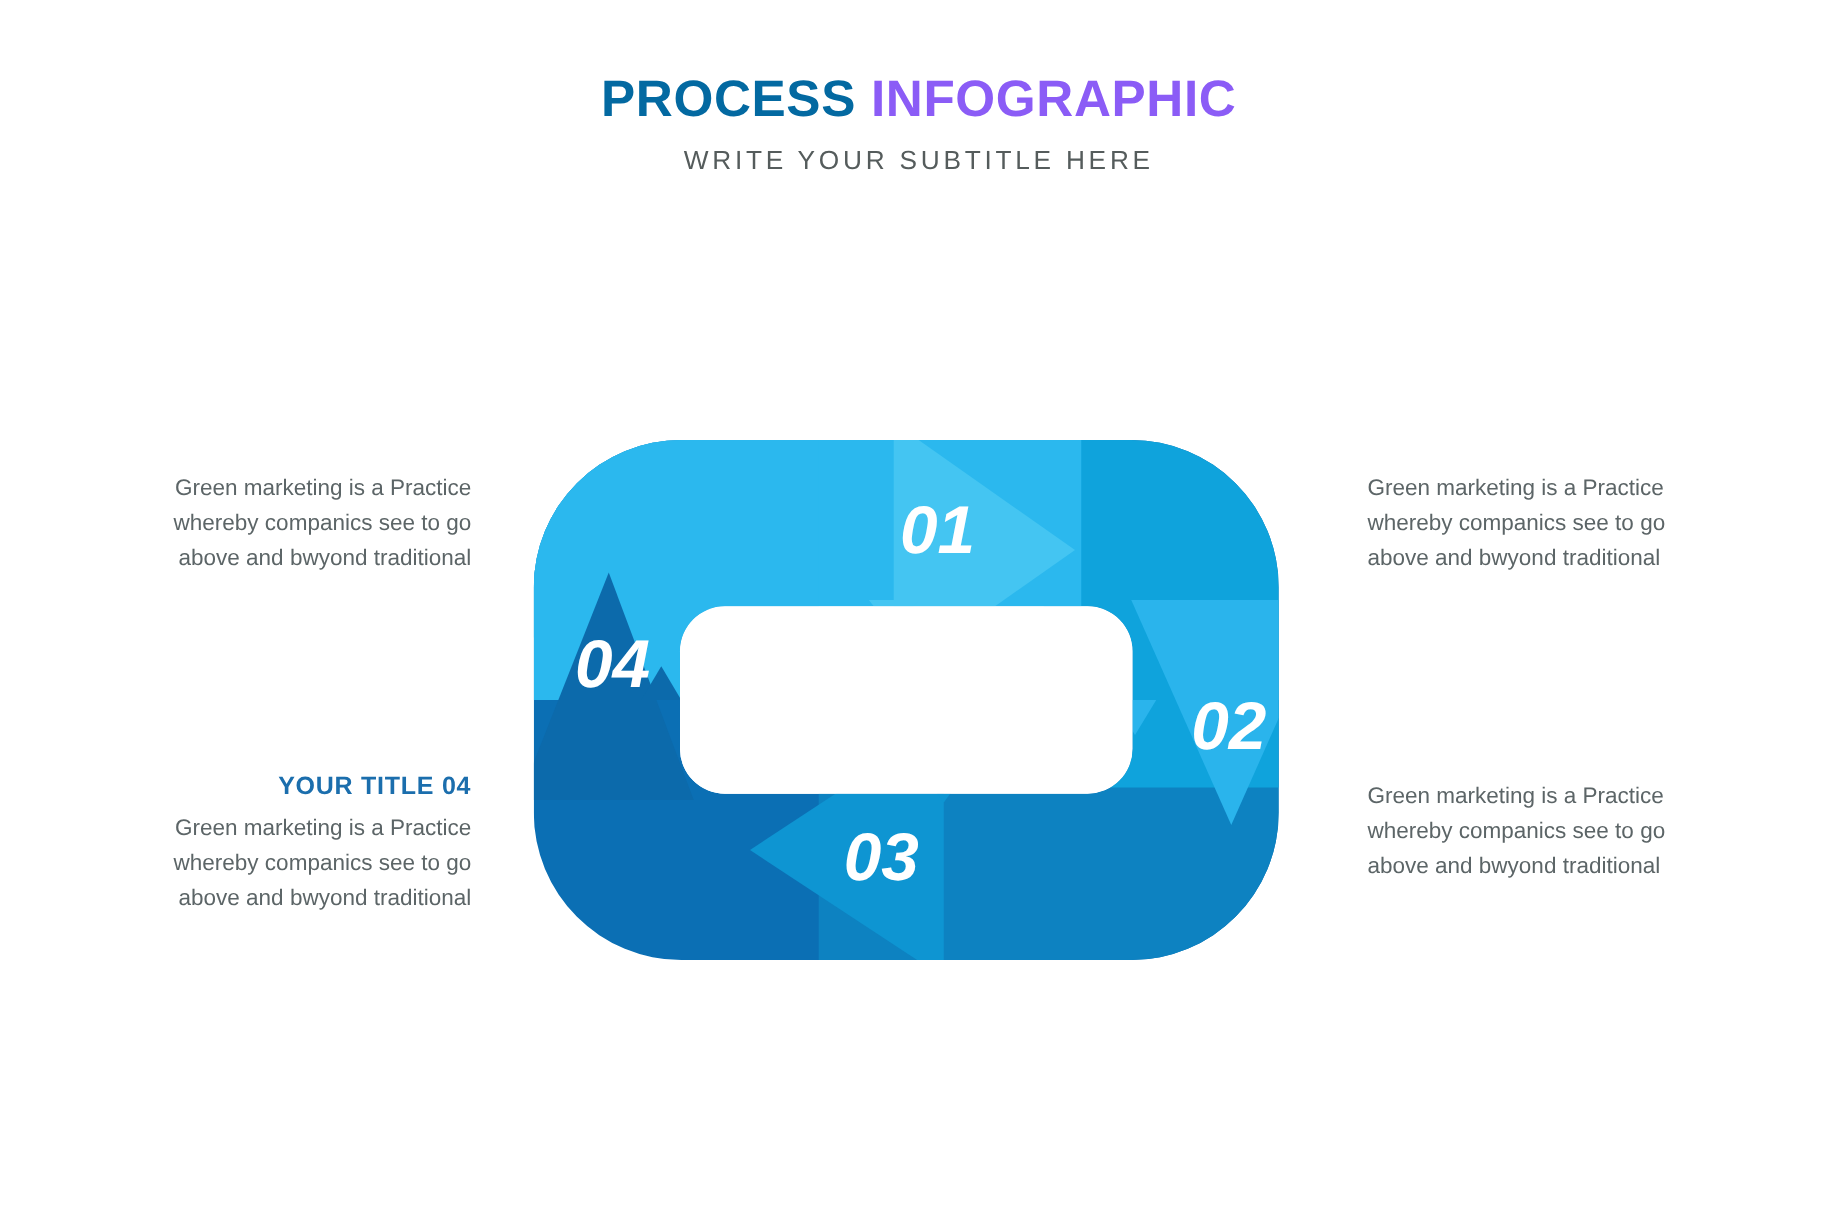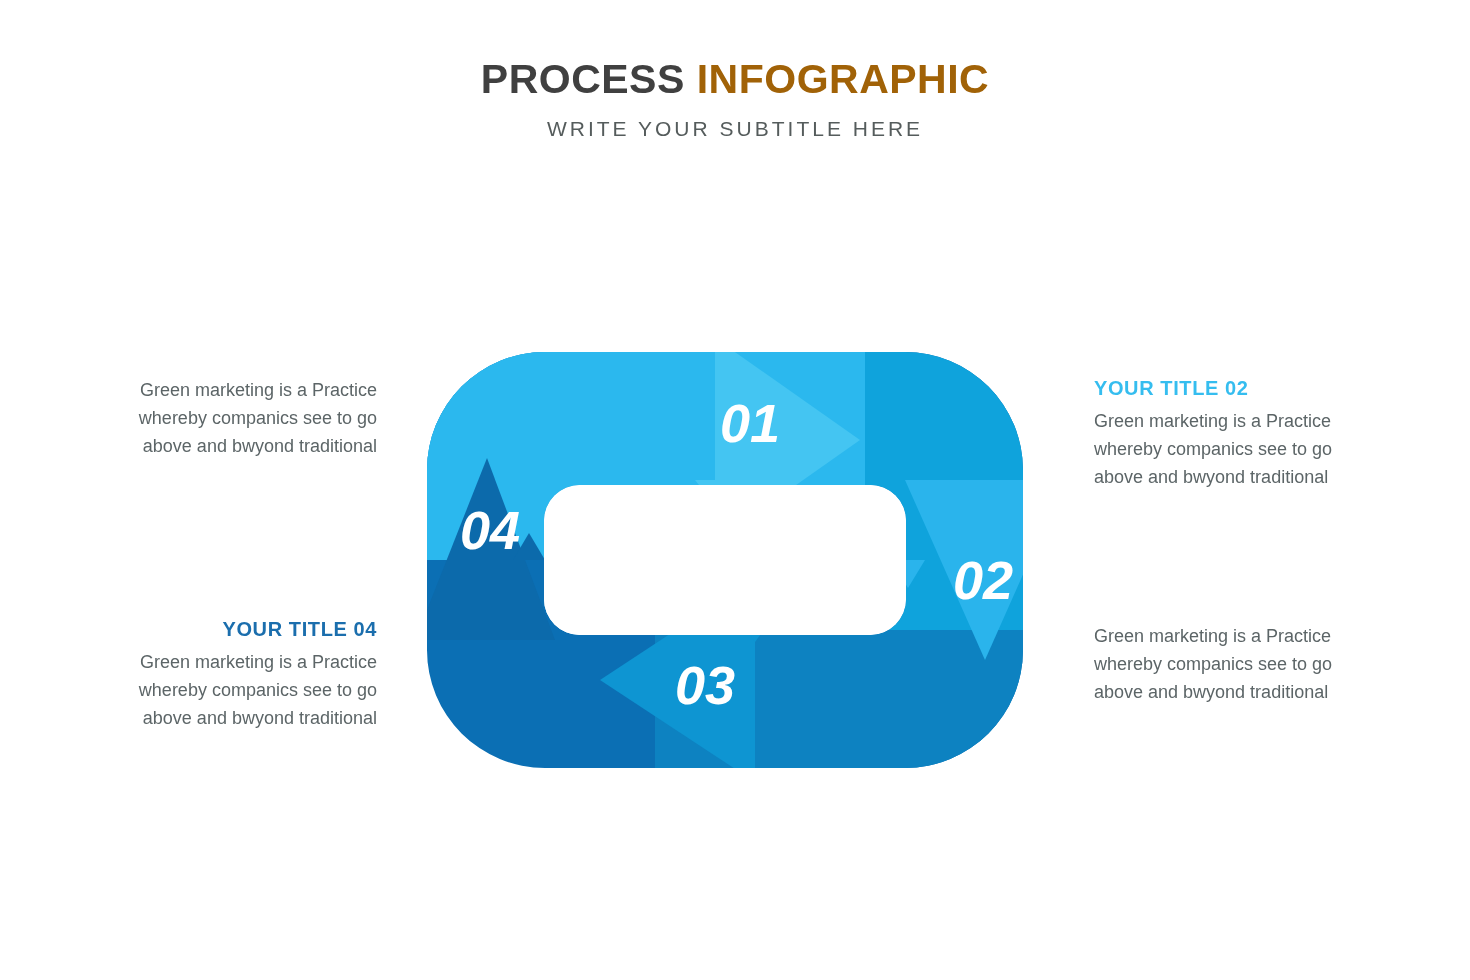--- a/index.html
+++ b/index.html
@@ -83,37 +83,36 @@
     fill: #ffffff;
     text-anchor: middle;
     dominant-baseline: middle;
   }
 </style>
 </head>
 <body style="background: rgb(255, 255, 255);">
 
 <div id="header">
   <h1 id="main-title">
-    <span class="t-dark" style="color: #404040;">PROCESS</span>
-    <span class="t-blue" style="color: #a16207;">INFOGRAPHIC</span>
+    <span class="t-dark" style="color: #0369a1;">PROCESS</span>
+    <span class="t-blue" style="color: #8b5cf6;">INFOGRAPHIC</span>
   </h1>
   <p id="subtitle" style="color: rgb(85, 92, 92);">WRITE YOUR SUBTITLE HERE</p>
 </div>
 
 <div class="text-block align-right" id="block-01">
   <p class="tb-body" style="color: rgb(92, 101, 103);">Green marketing is a Practice whereby companics see to go above and bwyond traditional</p>
 </div>
 
 <div class="text-block align-right" id="block-04">
   <p class="tb-title" style="color: rgb(27, 110, 173);">YOUR TITLE 04</p>
   <p class="tb-body" style="color: rgb(92, 101, 103);">Green marketing is a Practice whereby companics see to go above and bwyond traditional</p>
 </div>
 
 <div class="text-block align-left" id="block-02">
-  <p class="tb-title" style="color: rgb(53, 189, 239);">YOUR TITLE 02</p>
   <p class="tb-body" style="color: rgb(92, 101, 103);">Green marketing is a Practice whereby companics see to go above and bwyond traditional</p>
 </div>
 
 <div class="text-block align-left" id="block-03">
   <p class="tb-body" style="color: rgb(92, 101, 103);">Green marketing is a Practice whereby companics see to go above and bwyond traditional</p>
 </div>
 
 <div id="diagram">
   <svg width="660" height="460" viewBox="0 0 660 460" xmlns="http://www.w3.org/2000/svg">
     <defs>

